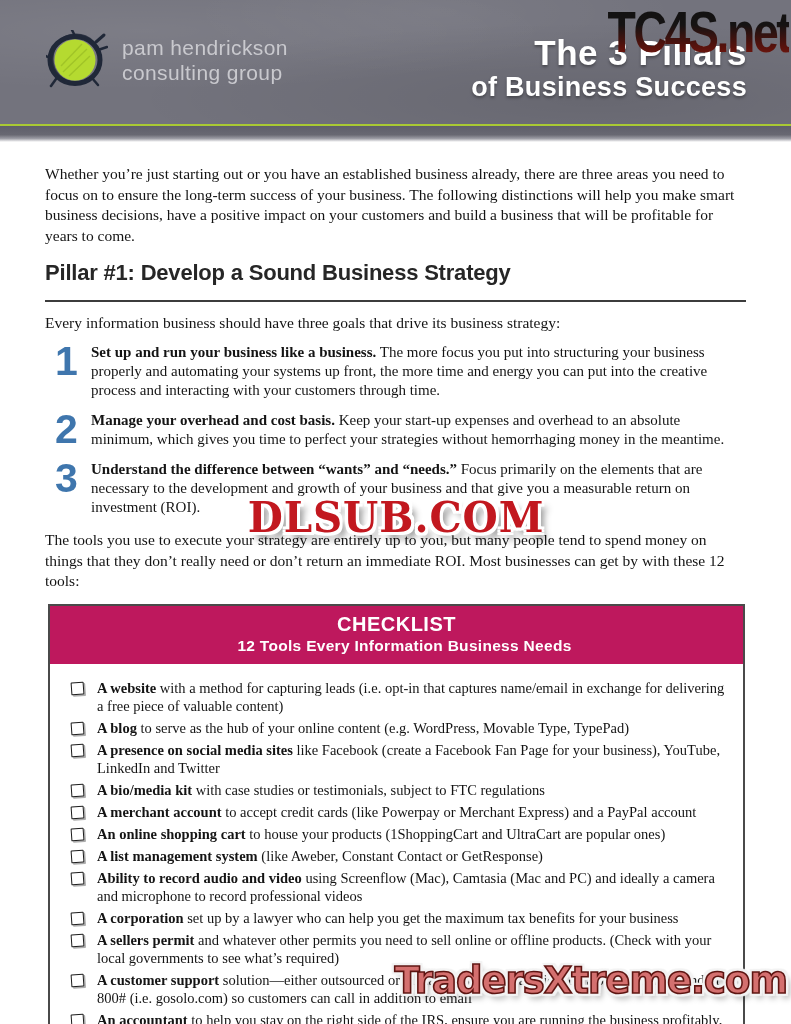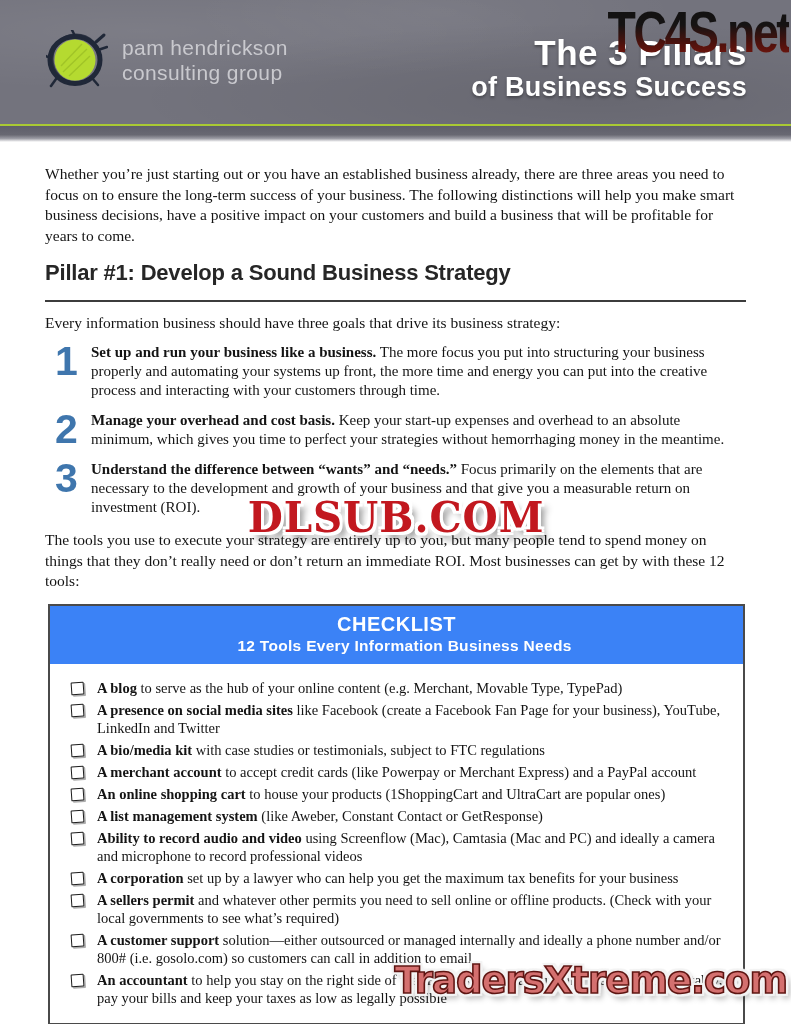--- a/index.html
+++ b/index.html
@@ -79,21 +79,21 @@
     flex:0 0 36px;margin-left:10px;
     font-family:"Liberation Sans",sans-serif;font-weight:bold;font-size:41px;
     line-height:36px;color:#3f76ad;
   }
   .goal-text{flex:1;font-size:15px;line-height:19px;padding-right:2px;}
   .goal-text b,.item-text b{font-weight:bold;}
   .tools-para{margin-top:13px;font-size:15.5px;line-height:20.5px;}
   
   .checklist{margin:12px 1px 0 3px;border:2px solid #4a4a4a;}
   .checklist-header{
-    background:#3b82f6;color:#ffffff;text-align:center;
+    background:#be185d;color:#ffffff;text-align:center;
     font-family:"Liberation Sans",sans-serif;font-weight:bold;
     padding:7px 0 9px 0;
   }
   .checklist-title{font-size:20px;line-height:22px;letter-spacing:0.5px;}
   .checklist-subtitle{font-size:15.5px;line-height:18px;margin-top:2px;letter-spacing:0.3px;padding-left:16px;}
   .checklist-body{background:#ffffff;padding:15px 16px 12px 17px;}
   .check-item{display:flex;margin-bottom:4px;}
   .checkbox{
     flex:0 0 11px;width:11px;height:11px;margin:3px 13px 0 4px;
     border:1.6px solid #1c1c1c;border-radius:1px;transform:rotate(-4deg);
@@ -170,21 +170,25 @@
 
     <div class="checklist">
       <div class="checklist-header">
         <div class="checklist-title">CHECKLIST</div>
         <div class="checklist-subtitle">12 Tools Every Information Business Needs</div>
       </div>
       <div class="checklist-body">
 
         <div class="check-item">
           <span class="checkbox"></span>
-          <div class="item-text"><b>A blog</b><span> to serve as the hub of your online content (e.g. Merchant, Movable Type, TypePad)</span></div>
+          <div class="item-text"><b>A website</b><span> with a method for capturing leads (i.e. opt-in that captures name/email in exchange for delivering a free piece of valuable content)</span></div>
+        </div>
+        <div class="check-item">
+          <span class="checkbox"></span>
+          <div class="item-text"><b>A blog</b><span> to serve as the hub of your online content (e.g. WordPress, Movable Type, TypePad)</span></div>
         </div>
         <div class="check-item">
           <span class="checkbox"></span>
           <div class="item-text"><b>A presence on social media sites</b><span> like Facebook (create a Facebook Fan Page for your business), YouTube, LinkedIn and Twitter</span></div>
         </div>
         <div class="check-item">
           <span class="checkbox"></span>
           <div class="item-text"><b>A bio/media kit</b><span> with case studies or testimonials, subject to FTC regulations</span></div>
         </div>
         <div class="check-item">

